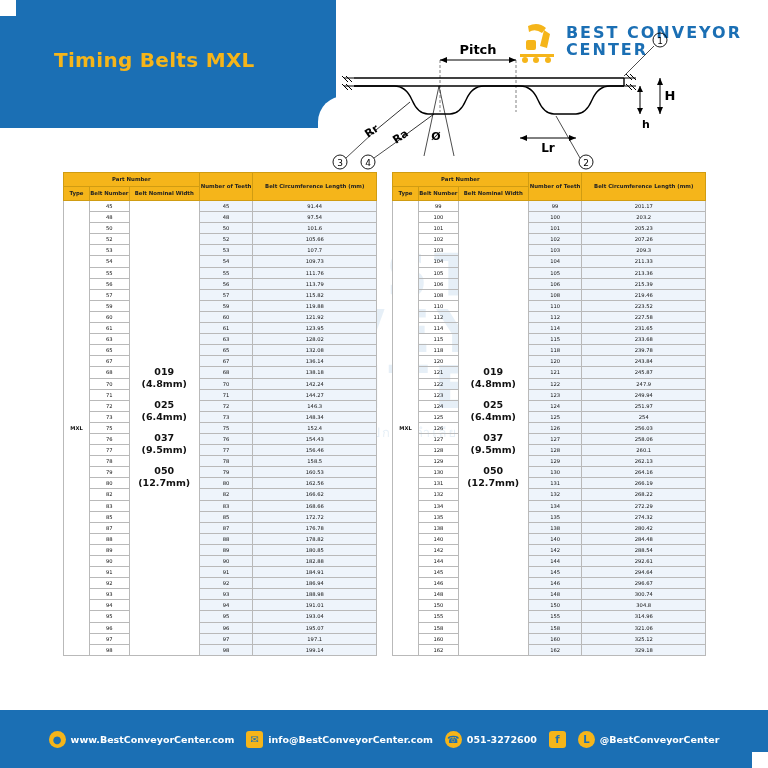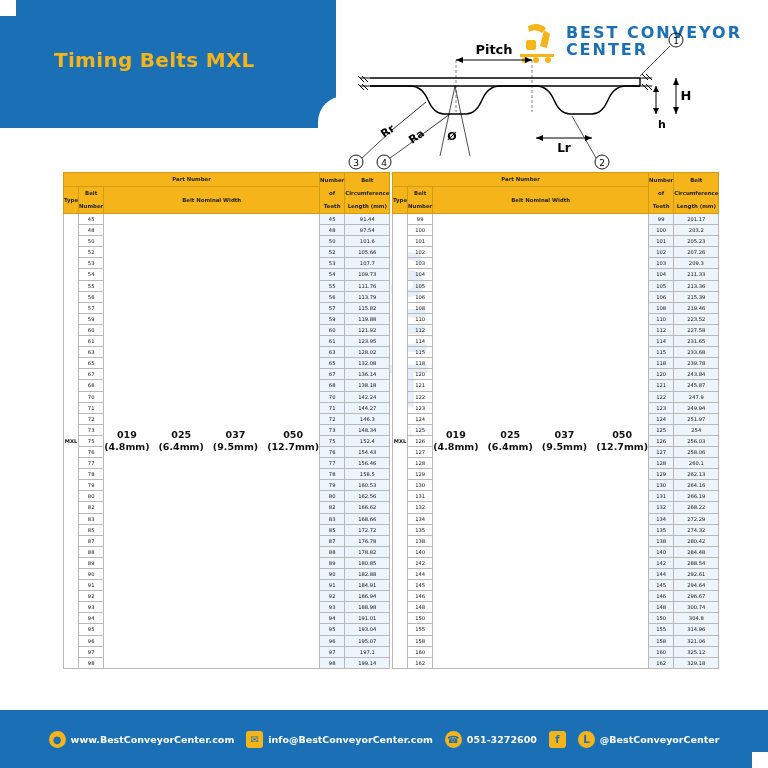--- a/index.html
+++ b/index.html
@@ -44,21 +44,21 @@
   .logo-mark { width:46px; height:44px; position:relative; }
   .logo-text { line-height:1.05; }
   .logo-text .l1, .logo-text .l2 {
     font-family:"DejaVu Sans", sans-serif;
     font-weight:bold; font-size:16px; color:#1b6fb4; letter-spacing:2px;
   }
   .logo-text .l1 { color:#1b6fb4; }
   .logo-text .l2 { color:#1b6fb4; }
 
   
-  .diagram { position:absolute; left:340px; top:16px; width:420px; height:160px; }
+  .diagram { position:absolute; left:324px; top:16px; width:420px; height:160px; }
 
   
   .tbl-wrap { position:absolute; top:172px; }
   .tbl-left { left:63px; }
   .tbl-right { left:392px; }
 
   table.spec {
     border-collapse:collapse;
     width:314px;
     font-family:"DejaVu Sans", sans-serif;
@@ -81,21 +81,21 @@
     line-height:13px;
     border:0.6px solid #d09c12;
   }
   td.alt { background:#eef4fb; }
   td.type-cell {
     font-size:11px; font-weight:bold; background:#ffffff; width:26px;
   }
   td.width-cell {
     background:#ffffff; width:70px; vertical-align:middle;
   }
-  .width-stack { display:flex; flex-direction:row; justify-content:center; gap:9px; }
+  .width-stack { display:flex; flex-direction:column; justify-content:center; gap:9px; }
   .width-stack div { font-size:9.5px; font-weight:bold; line-height:12px; color:#111; }
   .width-stack div span { display:block; font-size:9.5px; font-weight:bold; }
 
   col.c-type { width:26px; }
   col.c-bn   { width:40px; }
   col.c-bw   { width:70px; }
   col.c-not  { width:54px; }
   col.c-len  { width:124px; }
 
   

